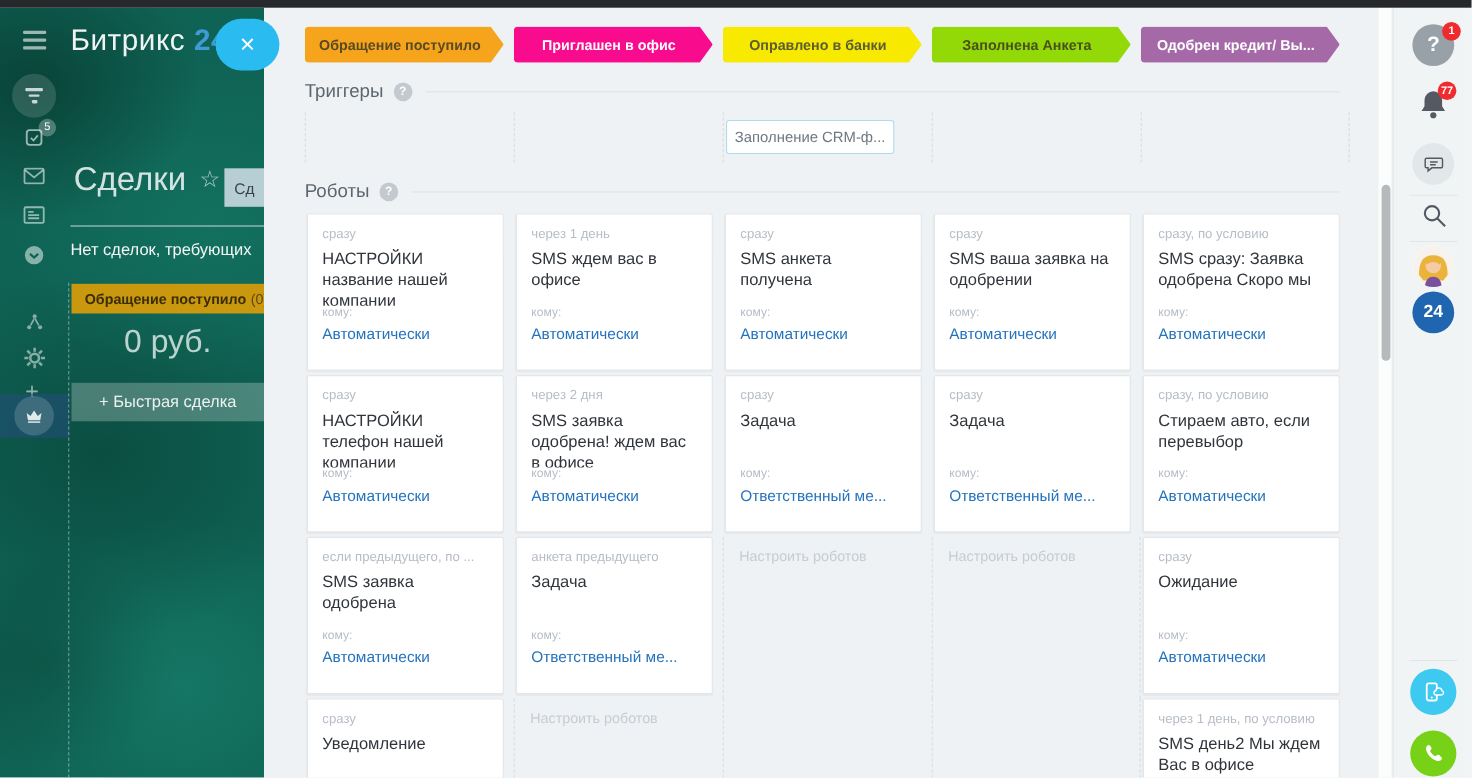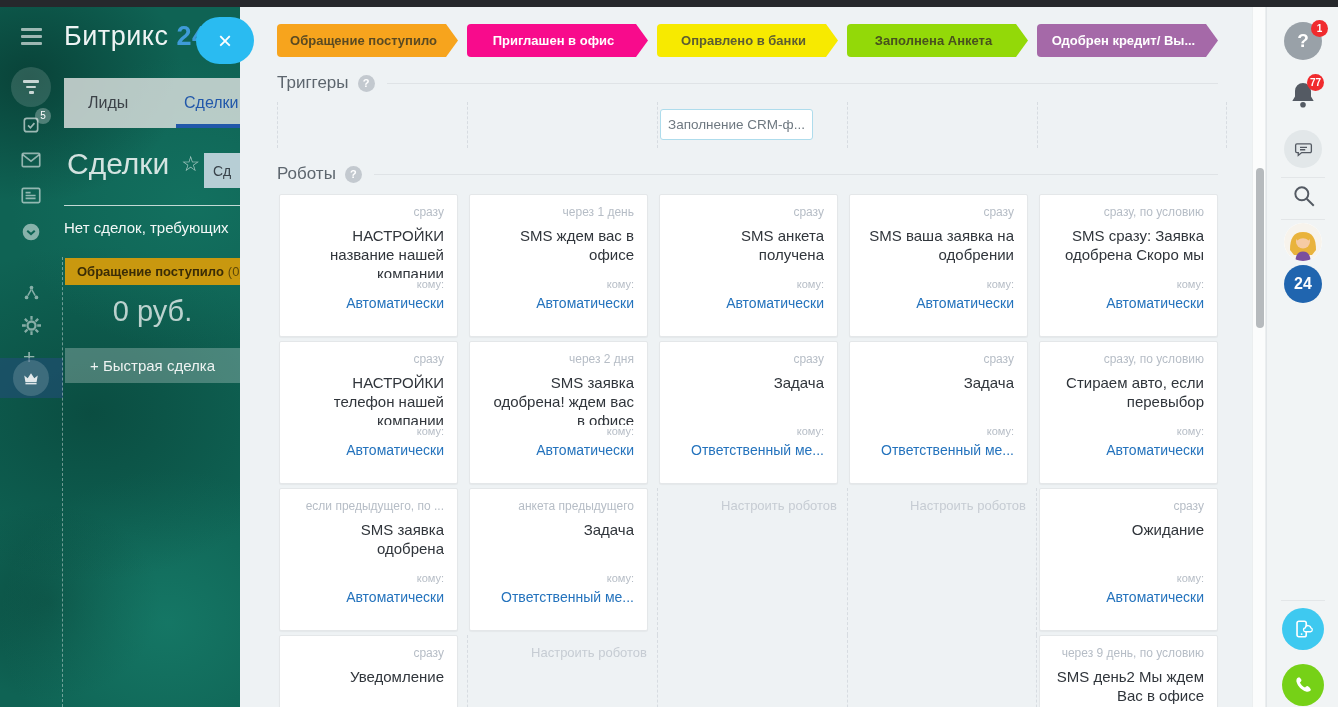--- a/index.html
+++ b/index.html
@@ -90,21 +90,21 @@
   .sec-line { flex:1; border-top:1px solid #dfe3e6; margin-left:12px; }
 
   .trigger-row { display:flex; height:46px; margin-top:7px; }
   .t-cell { width:190px; flex:0 0 190px; border-left:1px dashed #d7dce1; position:relative; }
   .t-cell:last-child { border-right:1px dashed #d7dce1; }
   .trig-btn { position:absolute; left:2px; top:7px; width:153px; height:31px; background:#fff; border:1px solid #aedcec;
     border-radius:3px; font-size:13.5px; color:#6e7880; font-family:inherit; cursor:pointer; white-space:nowrap; overflow:hidden; }
 
   .robots-grid { margin-top:8px; }
   .r-row { display:flex; height:147px; }
-  .cell { width:190px; flex:0 0 190px; position:relative;text-align:right; }
+  .cell { width:190px; flex:0 0 190px; position:relative; }
   .cell.empty { border-left:1px dashed #d7dce1; padding:10px 10px 0 14px; font-size:13px; color:#c6ccd3; }
   .cell.edge-r { border-right:1px dashed #d7dce1; }
   .card { margin:0 9px 4px 2px; height:143px; background:#fff; border:1px solid #e4e7e9; border-radius:2px;
     box-shadow:0 1px 1px rgba(0,0,0,.04); padding:10px 13px 0 13px; cursor:pointer; }
   .when { font-size:12px; color:#b6bdc6; height:16px; margin-bottom:5px; white-space:nowrap; overflow:hidden; }
   .rtitle { font-size:15px; color:#30353b; line-height:1.27; height:52px; overflow:hidden; }
   .to { font-size:11px; color:#b6bdc6; margin-bottom:5px; }
   .assignee { font-size:14px; color:#2473bd; text-decoration:none; display:block; white-space:nowrap; overflow:hidden; cursor:pointer; }
 
   
@@ -202,25 +202,20 @@
     <div class="ric i-plus">+</div>
 
     <div class="active-block"></div>
     <div class="crown-wrap">
       <svg width="18" height="18" viewBox="0 0 24 24" fill="rgba(255,255,255,.85)">
           <path d="M3 8.5l4.6 3.7L12 5.5l4.4 6.7L21 8.5l-1.6 9H4.6z"></path>
           <rect x="4.6" y="18.7" width="14.8" height="1.8"></rect>
         </svg>
     </div>
 
-    <div class="tabbar">
-      <span class="tab tab-leads">Лиды</span>
-      <span class="tab tab-deals">Сделки</span>
-      <span class="tab-underline"></span>
-    </div>
 
     <div class="crm-title"><span>Сделки</span><span class="star">☆</span></div>
     <button class="title-btn">Сд</button>
     <div class="crm-hr"></div>
     <div class="crm-empty-msg">Нет сделок, требующих</div>
 
     <div class="kan-dash"></div>
     <div class="kan-head"><span>Обращение поступило</span><span class="cnt">(0)</span></div>
     <div class="kan-amount">0 руб.</div>
     <button class="quick-deal">+ Быстрая сделка</button>
@@ -395,21 +390,21 @@
             <div class="rtitle">Уведомление</div>
 
             <a class="assignee"></a>
           </div>
             </div>
           <div class="cell empty"><span>Настроить роботов</span></div>
           <div class="cell empty"></div>
           <div class="cell empty edge-r"></div>
           <div class="cell">
               <div class="card">
-            <div class="when">через 9 день, по условию</div>
+            <div class="when">через 1 день, по условию</div>
             <div class="rtitle">SMS день2 Мы ждем Вас в офисе</div>
 
             <a class="assignee"></a>
           </div>
             </div>
         </div>
 
       </div>
     </div>
   </div>

